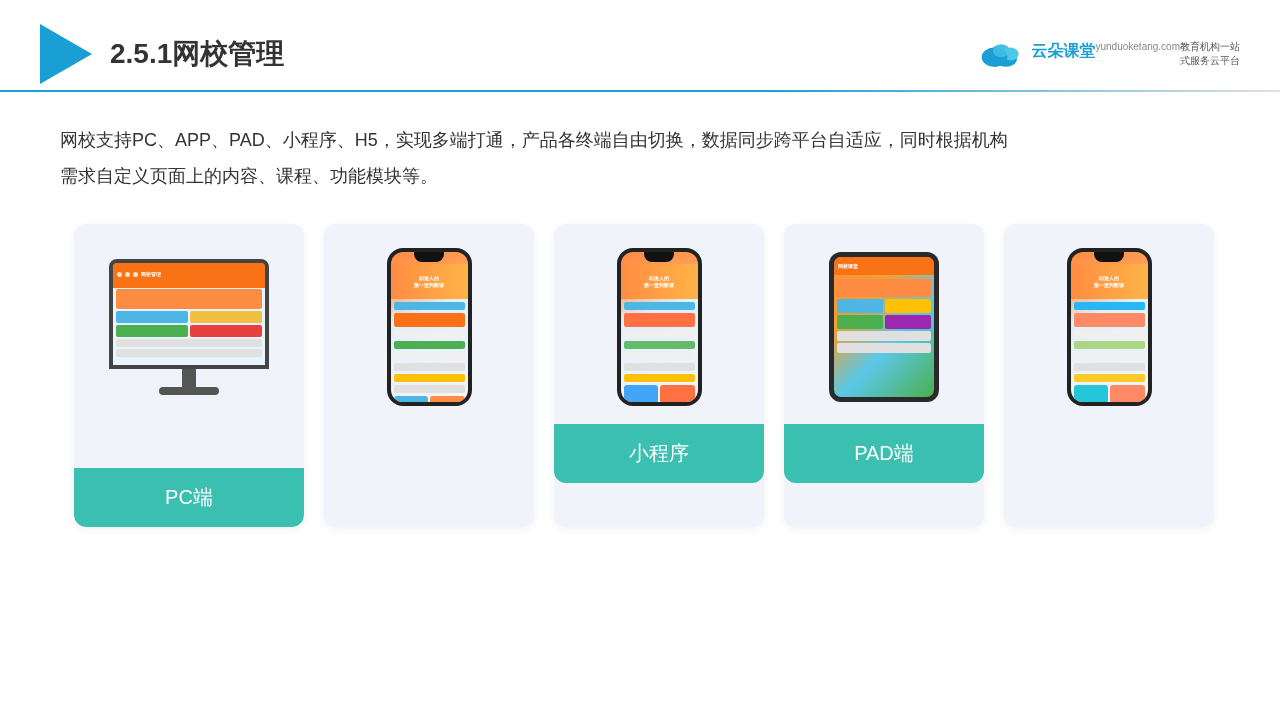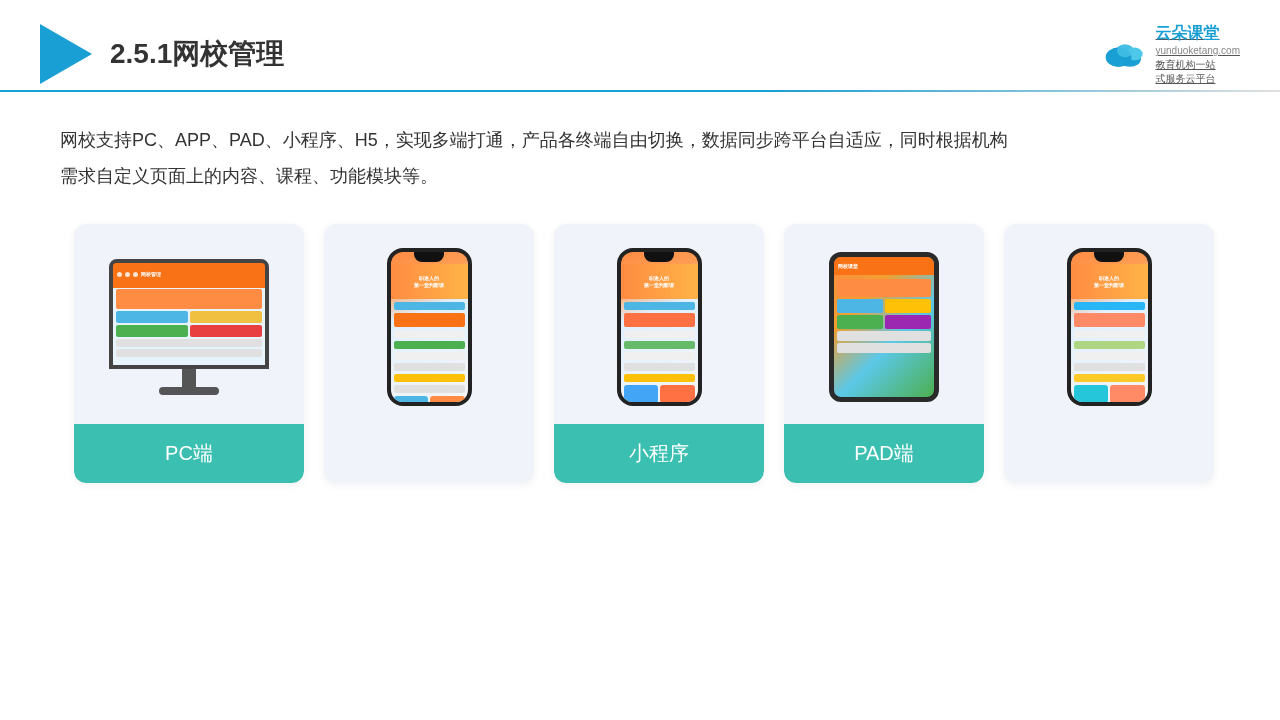--- a/index.html
+++ b/index.html
@@ -46,26 +46,24 @@
       display: flex;
       align-items: center;
       gap: 6px;
     }
     .cloud-icon-svg {
       width: 48px;
       height: 36px;
     }
     .brand-text {
       display: flex;
-      flex-direction: column;
       align-items: flex-start;
       font-size: 11px;
       color: #555;
       line-height: 1.4;
-      text-decoration: underline;
     }
     .brand-name {
       font-size: 16px;
       font-weight: bold;
       color: #1a9fd4;
     }
 
     
     .divider {
       height: 2px;
@@ -266,20 +264,21 @@
     }
 
     
     .card.h5 {
       width: 210px;
     }
 
     
     .card.pc {
       width: 230px;
+      gap: 44px;
     }
 
     
     .cards-section {
       padding: 0 10px;
     }
   </style>
 </head>
 <body>
 

